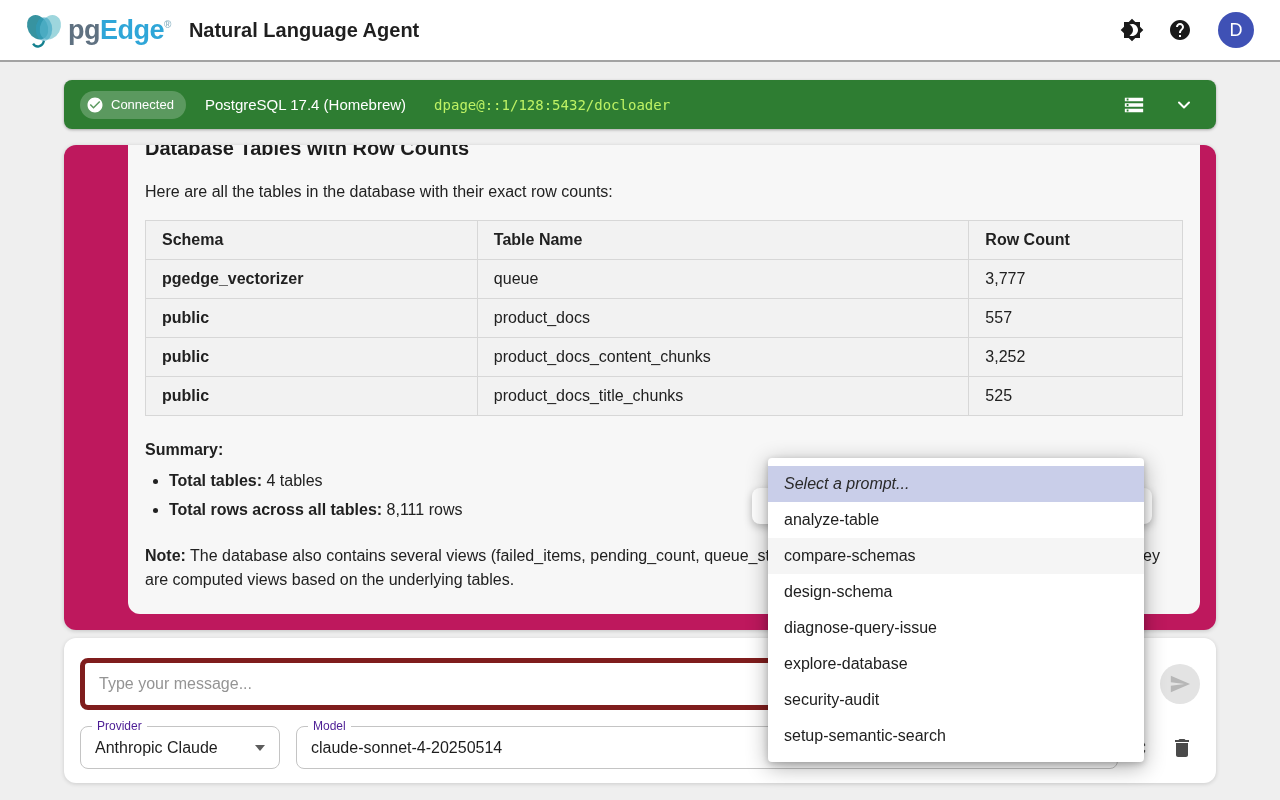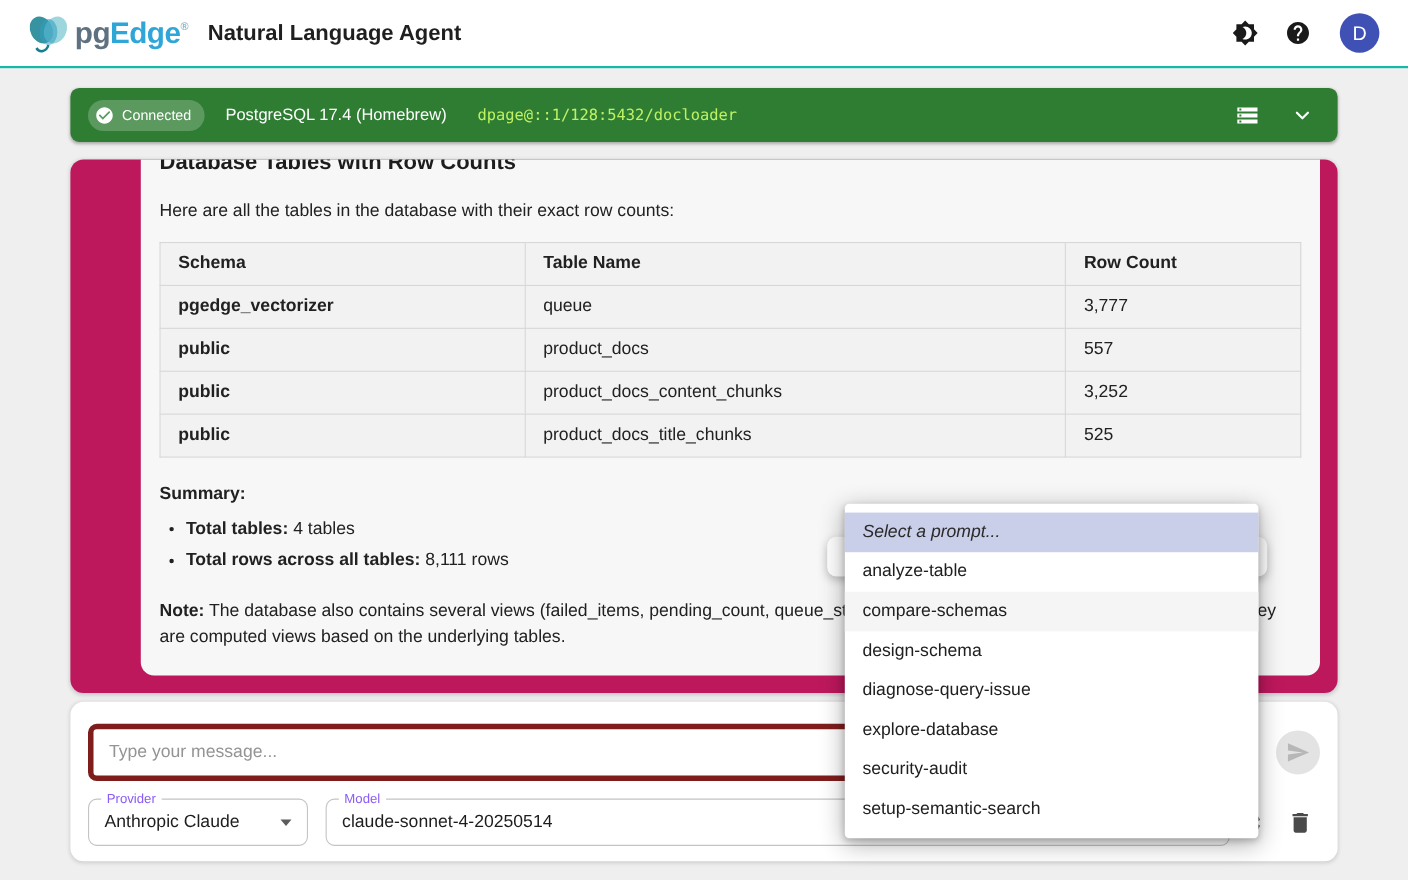--- a/index.html
+++ b/index.html
@@ -7,21 +7,21 @@
   body {
     position:relative; overflow:hidden;
     background:#efefef;
     font-family:"Liberation Sans", sans-serif;
     color:#212121;
   }
 
   
   .app-header {
     position:absolute; left:0; top:0; width:1280px; height:62px;
-    background:#ffffff; border-bottom:2px solid #14b8a6;
+    background:#ffffff; border-bottom:2px solid #a3a3a3;
     display:flex; align-items:center; padding:0 26px 0 22px; z-index:20;
   }
   .logo-wrap { display:flex; align-items:center; }
   .logo-text { font-size:27px; font-weight:700; letter-spacing:-0.5px; margin-left:2px; }
   .logo-pg { color:#5f7181; font-weight:600; }
   .logo-edge { color:#2fa6d8; }
   .logo-reg { color:#8fb6c6; font-size:10px; vertical-align:top; line-height:20px; }
   .app-title { font-size:20px; color:#1f1f1f; margin-left:18px; }
   .header-spacer { flex:1; }
   .icon-btn { width:24px; height:24px; display:flex; align-items:center; justify-content:center; cursor:pointer; }
@@ -99,21 +99,21 @@
     border-radius:50%; background:#e3e3e3; border:none;
     display:flex; align-items:center; justify-content:center; cursor:pointer;
   }
   .field {
     position:absolute; top:88px; height:43px;
     border:1px solid #c4c4c4; border-radius:8px; background:#fff;
     display:flex; align-items:center; padding:0 14px; font-size:16px; color:#1d1d1d;
   }
   .field-label {
     position:absolute; top:-8px; left:11px; background:#fff;
-    padding:0 5px; font-size:12px; color:#8b5cf6;
+    padding:0 5px; font-size:12px; color:#4c1d95;
   }
   .provider-field { left:16px; width:200px; cursor:pointer; }
   .model-field { left:232px; width:822px; cursor:text; }
   .select-arrow {
     margin-left:auto; width:0; height:0;
     border-left:5px solid transparent; border-right:5px solid transparent;
     border-top:6px solid #5c5c5c;
   }
   .gear-btn { position:absolute; left:1060px; top:98px; width:24px; height:24px; cursor:pointer; }
   .trash-btn { position:absolute; left:1106px; top:98px; width:24px; height:24px; cursor:pointer; }

